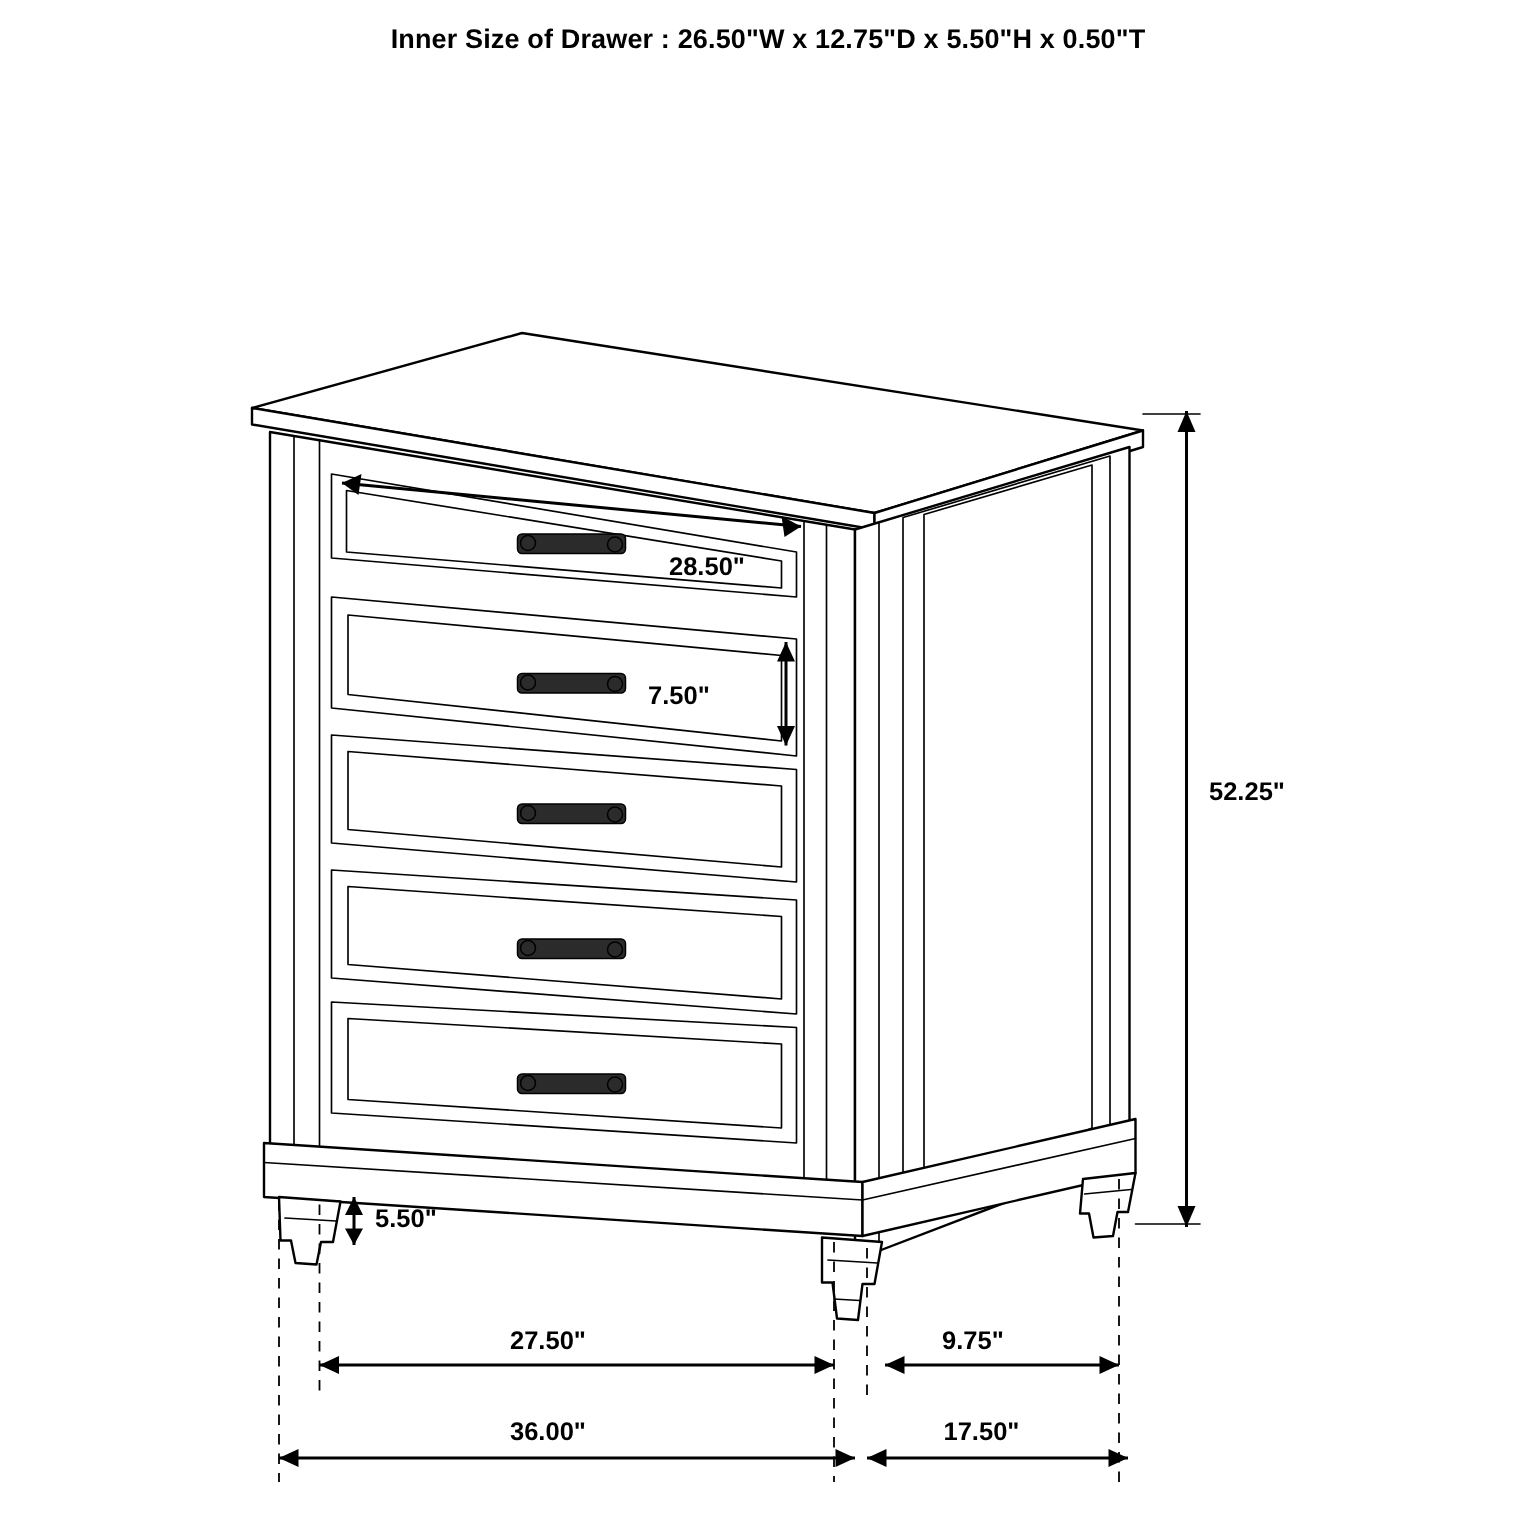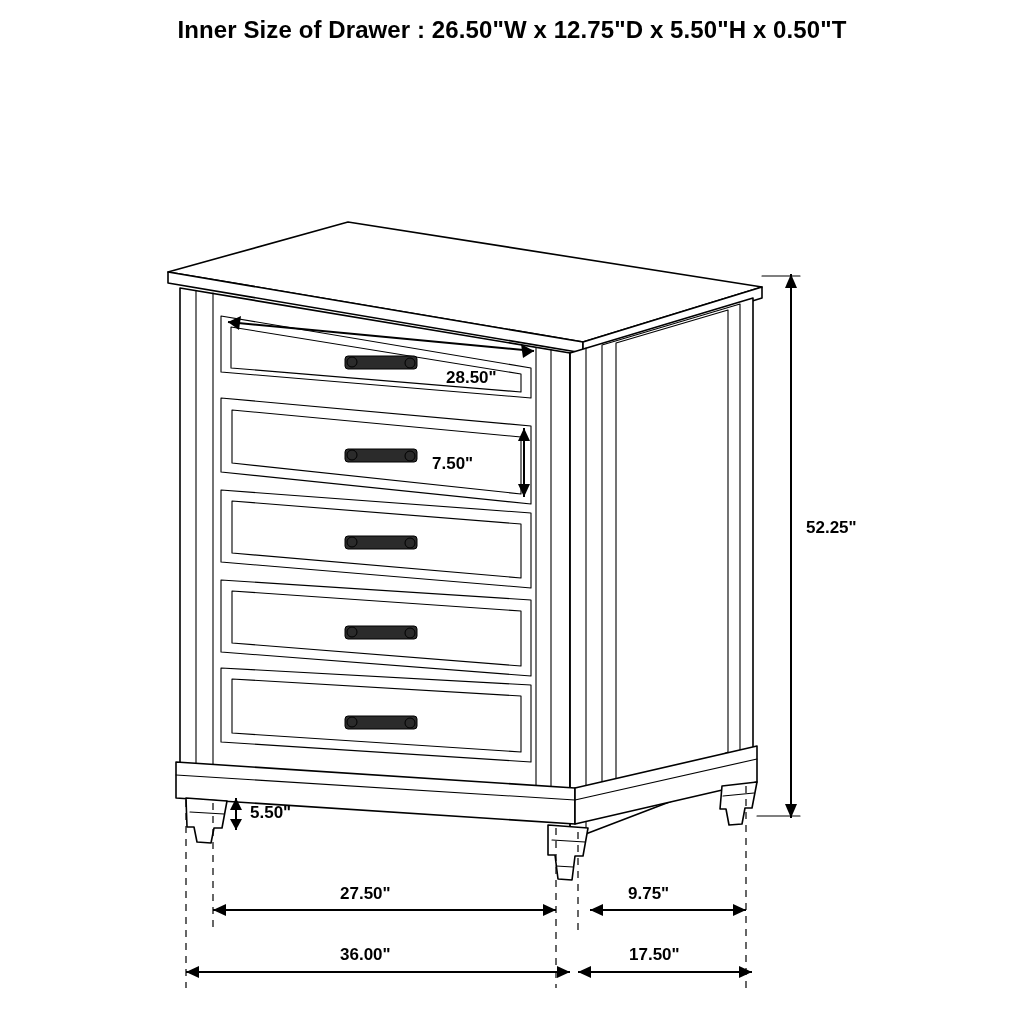--- a/index.html
+++ b/index.html
@@ -20,21 +20,21 @@
     left: 0; top: 0;
     width: 1024px;
     height: 1024px;
   }
   .title {
     position: absolute;
     left: 0;
     top: 16px;
     width: 1024px;
     text-align: center;
-    font-size: 24px;
+    font-size: 18px;
     font-weight: bold;
     letter-spacing: 0.1px;
   }
   .dim-label {
     position: absolute;
     font-size: 17px;
     font-weight: bold;
     white-space: nowrap;
   }
   svg { display: block; }

